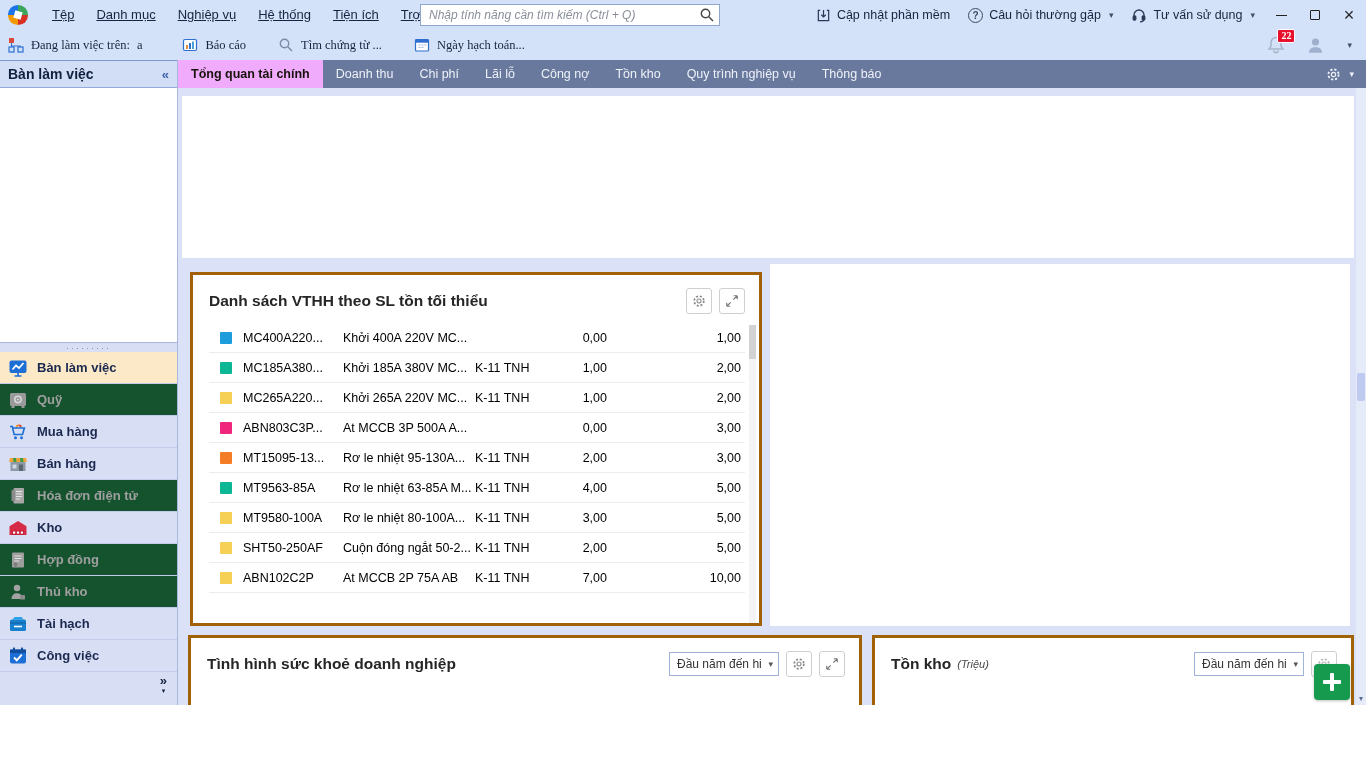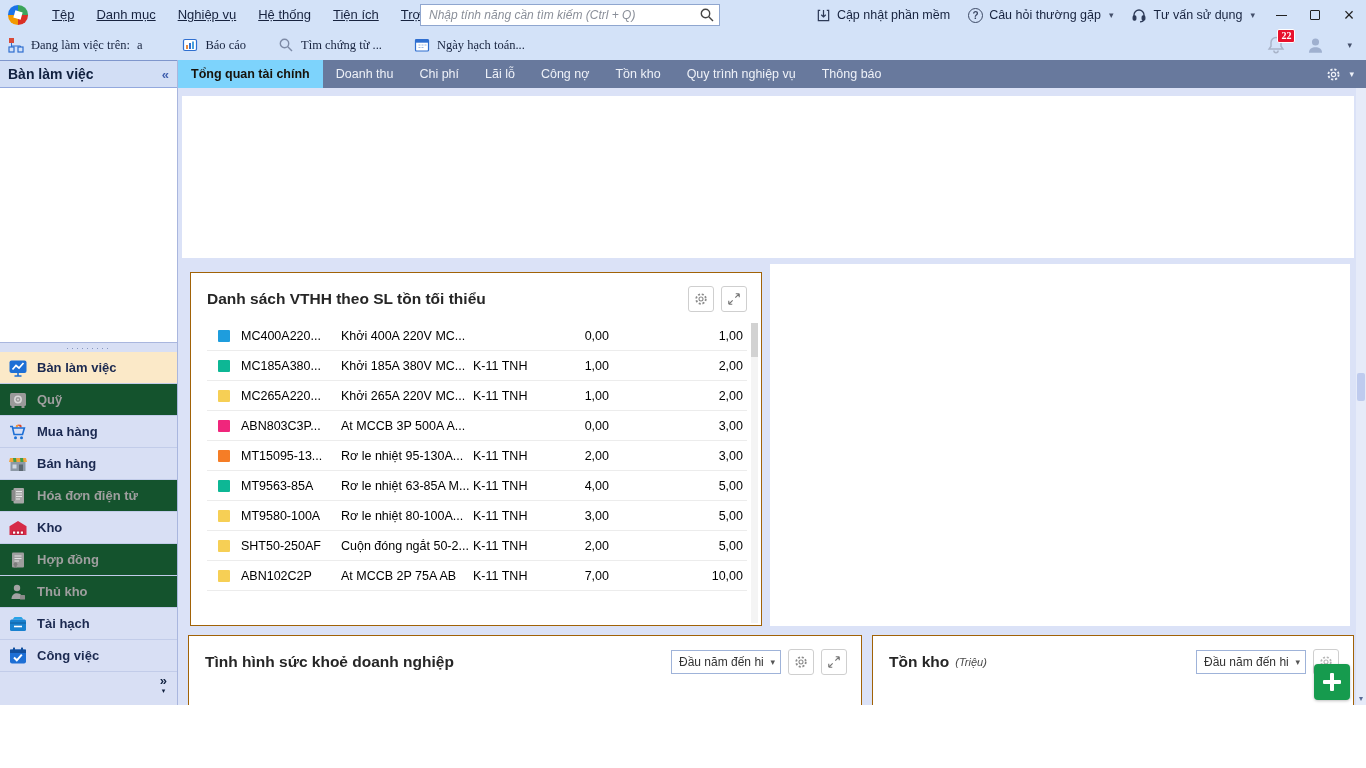--- a/index.html
+++ b/index.html
@@ -66,29 +66,29 @@
     padding:4px 10px 0 0; }
   .sb-foot .ovf { display:flex; flex-direction:column; align-items:center; line-height:10px; }
   .sb-foot .ovf .g1 { font-size:13px; font-weight:bold; color:#10203f; }
   .sb-foot .ovf .g2 { font-size:7px; color:#10203f; }
 
   
   .tabbar { position:absolute; left:178px; top:60px; width:1188px; height:28px;
     background:#68799d; display:flex; align-items:stretch; }
   .tab { font-size:12.5px; color:#eef1f8; padding:0 13px; display:flex; align-items:center;
     cursor:pointer; white-space:nowrap; }
-  .tab.active { background:#7dd3fc; color:#17120a; font-weight:bold; }
+  .tab.active { background:#f0abfc; color:#17120a; font-weight:bold; }
   .tab-tools { margin-left:auto; display:flex; align-items:center; gap:5px; padding-right:12px; }
   .tab-tools .caret { color:#eef1f8; }
 
   
   .canvas { position:absolute; left:178px; top:88px; width:1188px; height:617px;
     background:#dbe2f7; overflow:hidden; }
   .panel { position:absolute; background:#fff; }
-  .bord { border:1px solid #a16207; }
+  .bord { border:3px solid #a16207; }
   .p-top { left:4px; top:8px; width:1172px; height:162px; }
   .p-midL { left:12px; top:184px; width:572px; height:354px; }
   .p-midR { left:592px; top:176px; width:580px; height:362px; }
   .p-botL { left:10px; top:547px; width:674px; height:80px; }
   .p-botR { left:694px; top:547px; width:482px; height:80px; }
 
   
   .phead { display:flex; align-items:center; padding:13px 14px 9px 16px; }
   .ptitle { font-size:15.5px; font-weight:bold; color:#262626; }
   .punit { font-size:11px; font-style:italic; color:#4a4a4a; margin-left:6px; }

